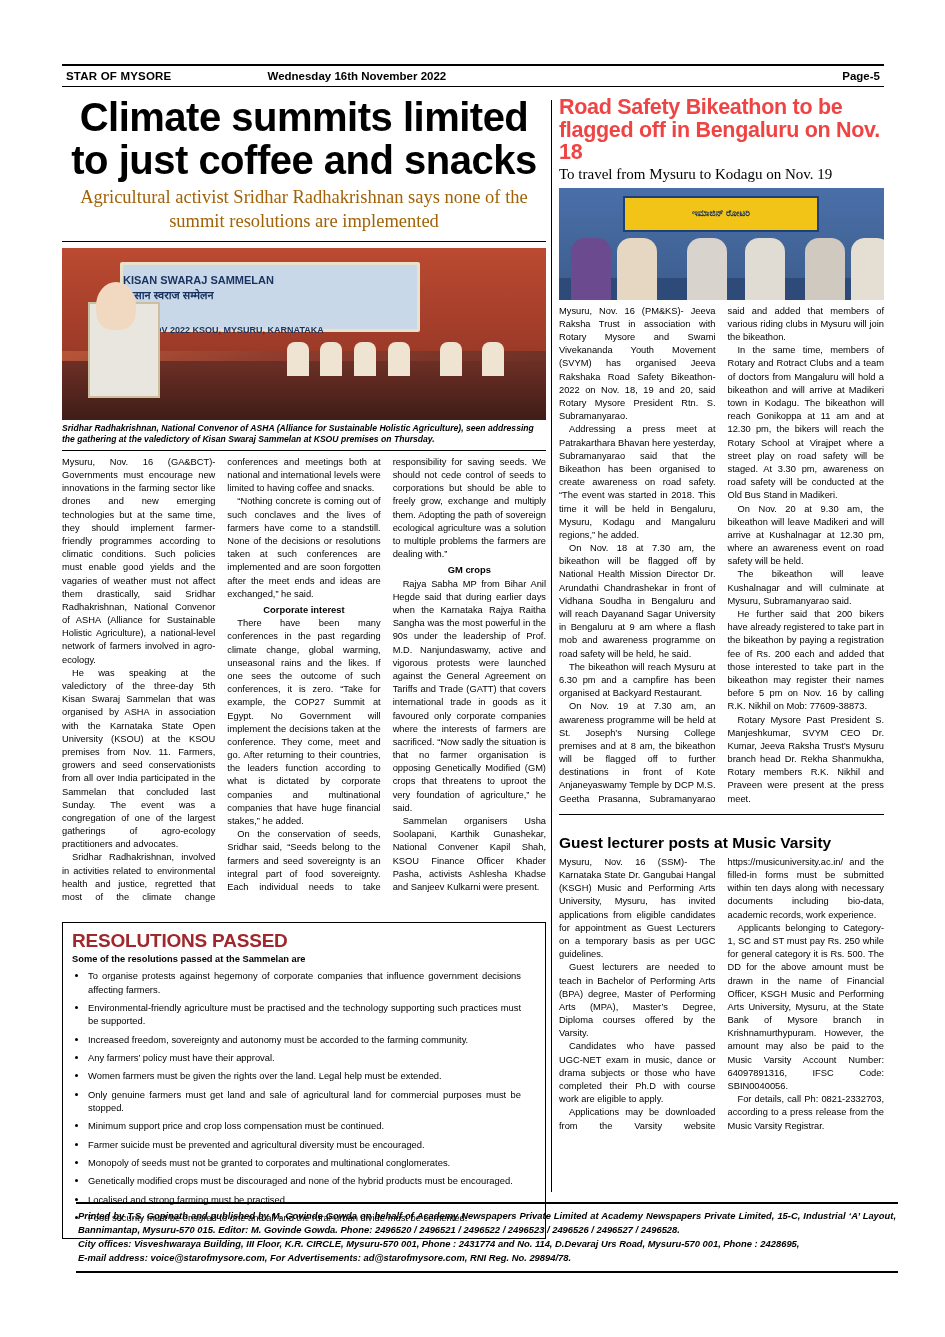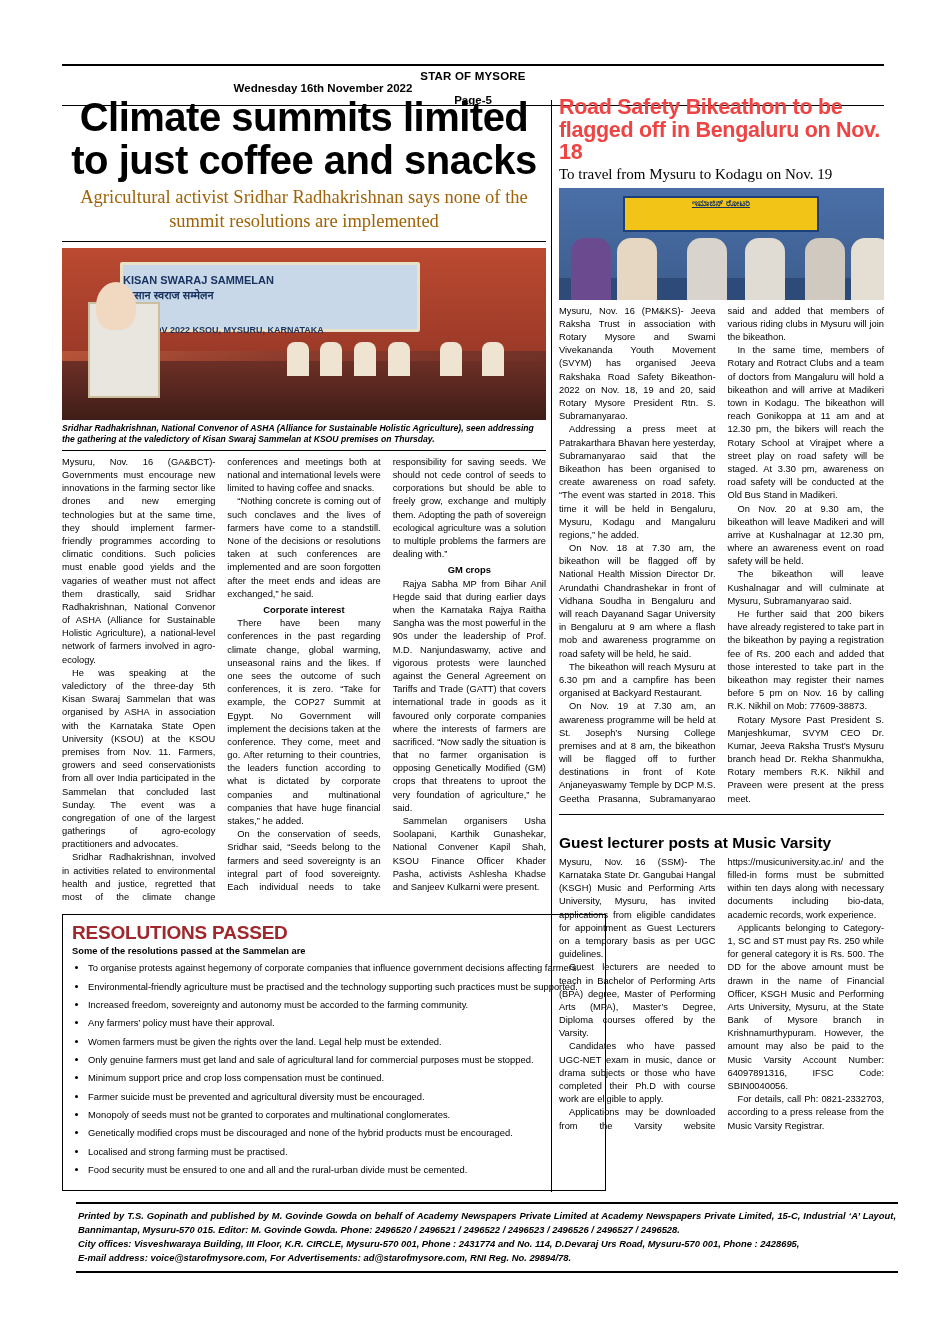--- a/index.html
+++ b/index.html
@@ -13,24 +13,23 @@
   .page {
     position: relative;
     width: 945px; height: 1337px;
     background: #fff;
     padding: 0;
   }
   
   .masthead {
     position: absolute; left: 62px; top: 64px; width: 822px;
     border-top: 2px solid #000; border-bottom: 1px solid #000;
-    height: 42px;
+    height: 20px;
     display: flex; align-items: center; justify-content: space-between;
-    padding: 4px 4px;
-    flex-direction: column;
+    padding: 10px 4px;
   }
   .masthead .mh-left { font-size: 11.5px; font-weight: bold; letter-spacing: .2px; }
   .masthead .mh-mid { font-size: 11.5px; font-weight: bold; margin-left: -300px;}
   .masthead .mh-right { font-size: 11.5px; font-weight: bold; }
 
   
   .content {
     position: absolute; left: 62px; top: 96px; width: 822px;
   }
   .left-block { position: absolute; left: 0; top: 0; width: 484px; }
@@ -111,22 +110,22 @@
   }
   .cols3 p { margin: 0 0 0 0; text-indent: 10px; }
   .cols3 p.first { text-indent: 0; }
   .cols3 .subhd {
     text-align: center; font-weight: bold; font-size: 9.4px;
     margin: 2px 0 1px 0; text-indent: 0;
   }
 
   
   .resolutions {
-    border: 1.5px solid #000; padding: 7px 24px 9px 9px; margin-top: 10px;
-    width: 544px;
+    border: 1.5px solid #000; padding: 7px 24px 9px 9px; margin-top: 18px;
+    width: 484px;
   }
   .resolutions h2 {
     color: #a0282d; font-size: 19px; margin: 0 0 2px 0; font-weight: bold;
     letter-spacing: -0.2px;
   }
   .resolutions .rsub { font-size: 9.3px; font-weight: bold; margin-bottom: 5px; }
   .resolutions ul { margin: 0; padding-left: 16px; }
   .resolutions li {
     font-size: 9.4px; line-height: 1.42; text-align: justify;
     margin-bottom: 5px;
@@ -142,21 +141,21 @@
     margin: 2px 0 5px 0;
   }
   .photo-right {
     width: 325px; height: 112px; position: relative; overflow: hidden;
     background: linear-gradient(180deg,#4a6fa8 0%, #3c5c8c 100%);
     margin-bottom: 5px;
   }
   .photo-right .rbanner {
     position:absolute; left:64px; top:8px; width:196px; height:36px;
     background:#f2c417; border:2px solid #1d3f7a; color:#17325f;
-    font-size:9px; font-weight:bold; text-align:center; text-decoration:underline;
+    font-size:9px; font-weight:bold; text-align:center; padding-top:10px;
   }
   .photo-right .rperson {
     position:absolute; bottom:0; width:40px; height:62px;
     background:#f0dcc6; border-radius:14px 14px 0 0;
   }
   .photo-right .rtable {
     position:absolute; left:0; right:0; bottom:0; height:22px; background:#2d4a78;
   }
   .cols2 {
     column-count: 2; column-gap: 12px;

